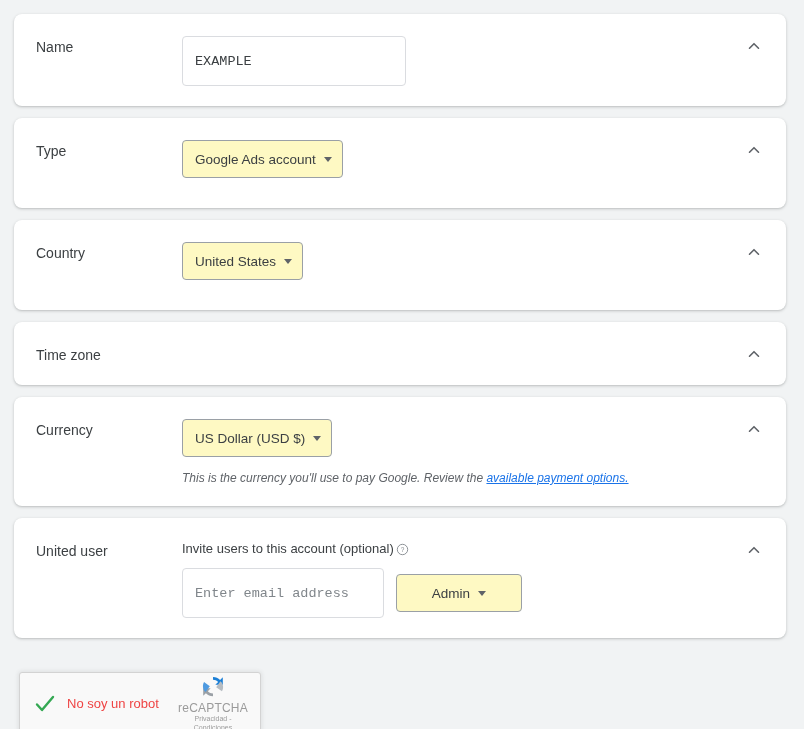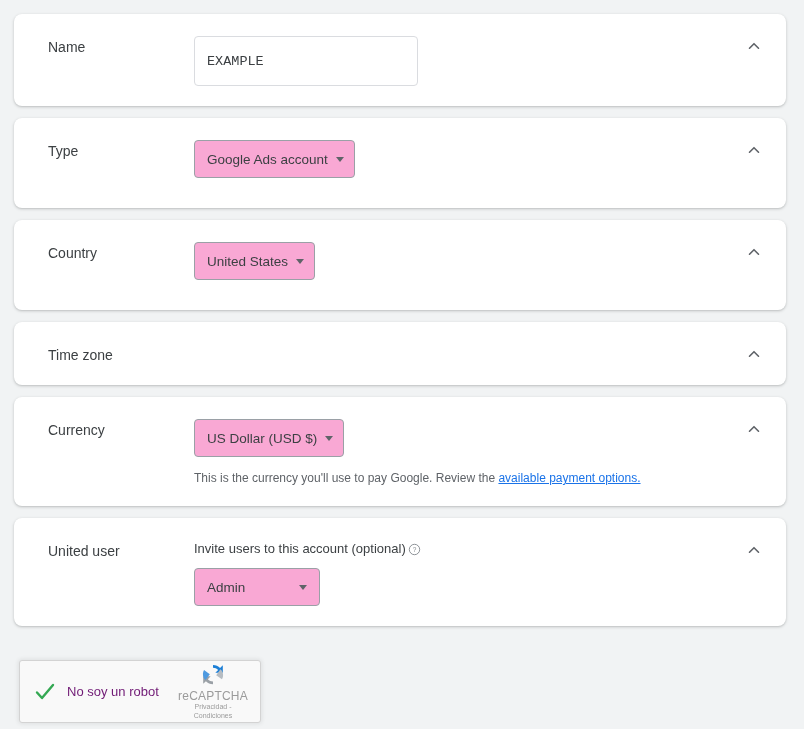--- a/index.html
+++ b/index.html
@@ -20,21 +20,21 @@
     overflow: hidden;
   }
 
   
   .card {
     position: relative;
     background: #ffffff;
     border-radius: 8px;
     box-shadow: 0 1px 2px 0 rgba(60,64,67,.20), 0 1px 3px 1px rgba(60,64,67,.08);
     margin-bottom: 12px;
-    padding: 22px 0 20px 12px;
+    padding: 22px 0 20px 0;
     display: flex;
     align-items: flex-start;
   }
   .card-label {
     width: 168px;
     flex: 0 0 168px;
     padding-left: 22px;
     font-size: 14px;
     color: #3c4043;
     line-height: 20px;
@@ -74,45 +74,46 @@
   .text-input::placeholder { color: #80868b; }
   .name-input { width: 224px; }
   .email-input { width: 202px; }
 
   .select {
     display: inline-flex;
     align-items: center;
     height: 38px;
     border: 1px solid #9aa0a6;
     border-radius: 4px;
-    background: #f9a8d4;
+    background: #fef9c3;
     padding: 0 10px 0 12px;
     font-size: 13.5px;
     color: #3c4043;
     cursor: pointer;
     white-space: nowrap;
   }
   .select .caret {
     margin-left: 8px;
     width: 0; height: 0;
     border-left: 4.5px solid transparent;
     border-right: 4.5px solid transparent;
     border-top: 5px solid #5f6368;
   }
   .select.wide {
     width: 126px;
-    justify-content: space-between;
+    justify-content: center;
     padding-right: 12px;
   }
 
   .helper {
     margin-top: 13px;
     font-size: 12px;
     color: #5f6368;
     line-height: 16px;
+    font-style: italic;
   }
   .helper a {
     color: #1a73e8;
     text-decoration: underline;
   }
 
   .field-caption {
     font-size: 13px;
     color: #3c4043;
     line-height: 18px;
@@ -149,21 +150,21 @@
   .rc-check {
     width: 28px;
     flex: 0 0 28px;
     display: flex;
     align-items: center;
     justify-content: center;
   }
   .rc-label {
     flex: 1 1 auto;
     font-size: 13px;
-    color: #701a75;
+    color: #ef4444;
     padding-left: 8px;
   }
   .rc-brand {
     width: 72px;
     flex: 0 0 72px;
     text-align: center;
     padding-bottom: 2px;
   }
   .rc-logo { height: 28px; display: block; margin: 0 auto 1px auto; }
   .rc-name {
@@ -258,20 +259,21 @@
       <div class="field-caption">
         <span>Invite users to this account (optional)</span>
         <span class="help-icon">
           <svg width="13" height="13" viewBox="0 0 16 16">
             <circle cx="8" cy="8" r="6.4" fill="none" stroke="#80868b" stroke-width="1.1"></circle>
             <text x="8" y="11.2" text-anchor="middle" font-family="Liberation Sans, sans-serif" font-size="8" fill="#80868b">?</text>
           </svg>
         </span>
       </div>
       <div class="invite-row">
+        <input class="text-input email-input" type="text" placeholder="Enter email address" style="">
         <div class="select wide">
           <span>Admin</span>
           <span class="caret"></span>
         </div>
       </div>
     </div>
     <div class="chevron">
       <svg width="16" height="16" viewBox="0 0 16 16">
           <path d="M3.5 10.2 8 5.7l4.5 4.5" fill="none" stroke="#5f6368" stroke-width="1.6" stroke-linecap="round" stroke-linejoin="round"></path>
         </svg>

